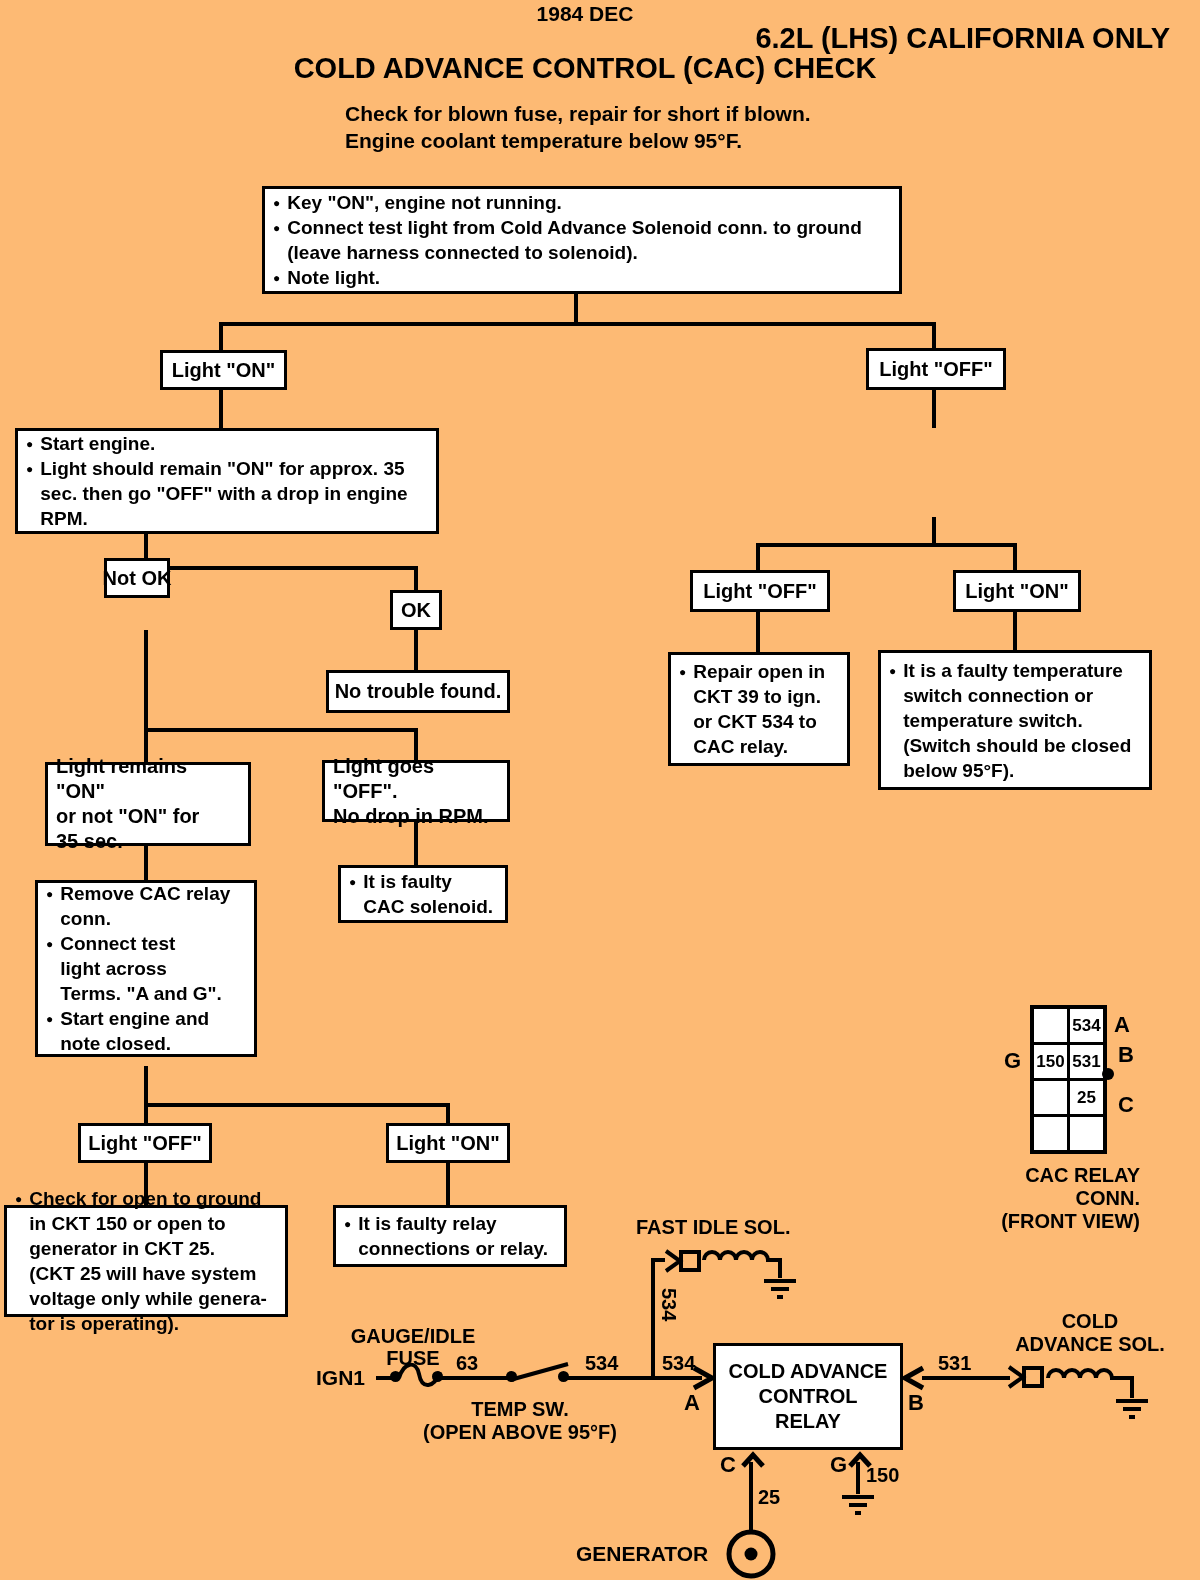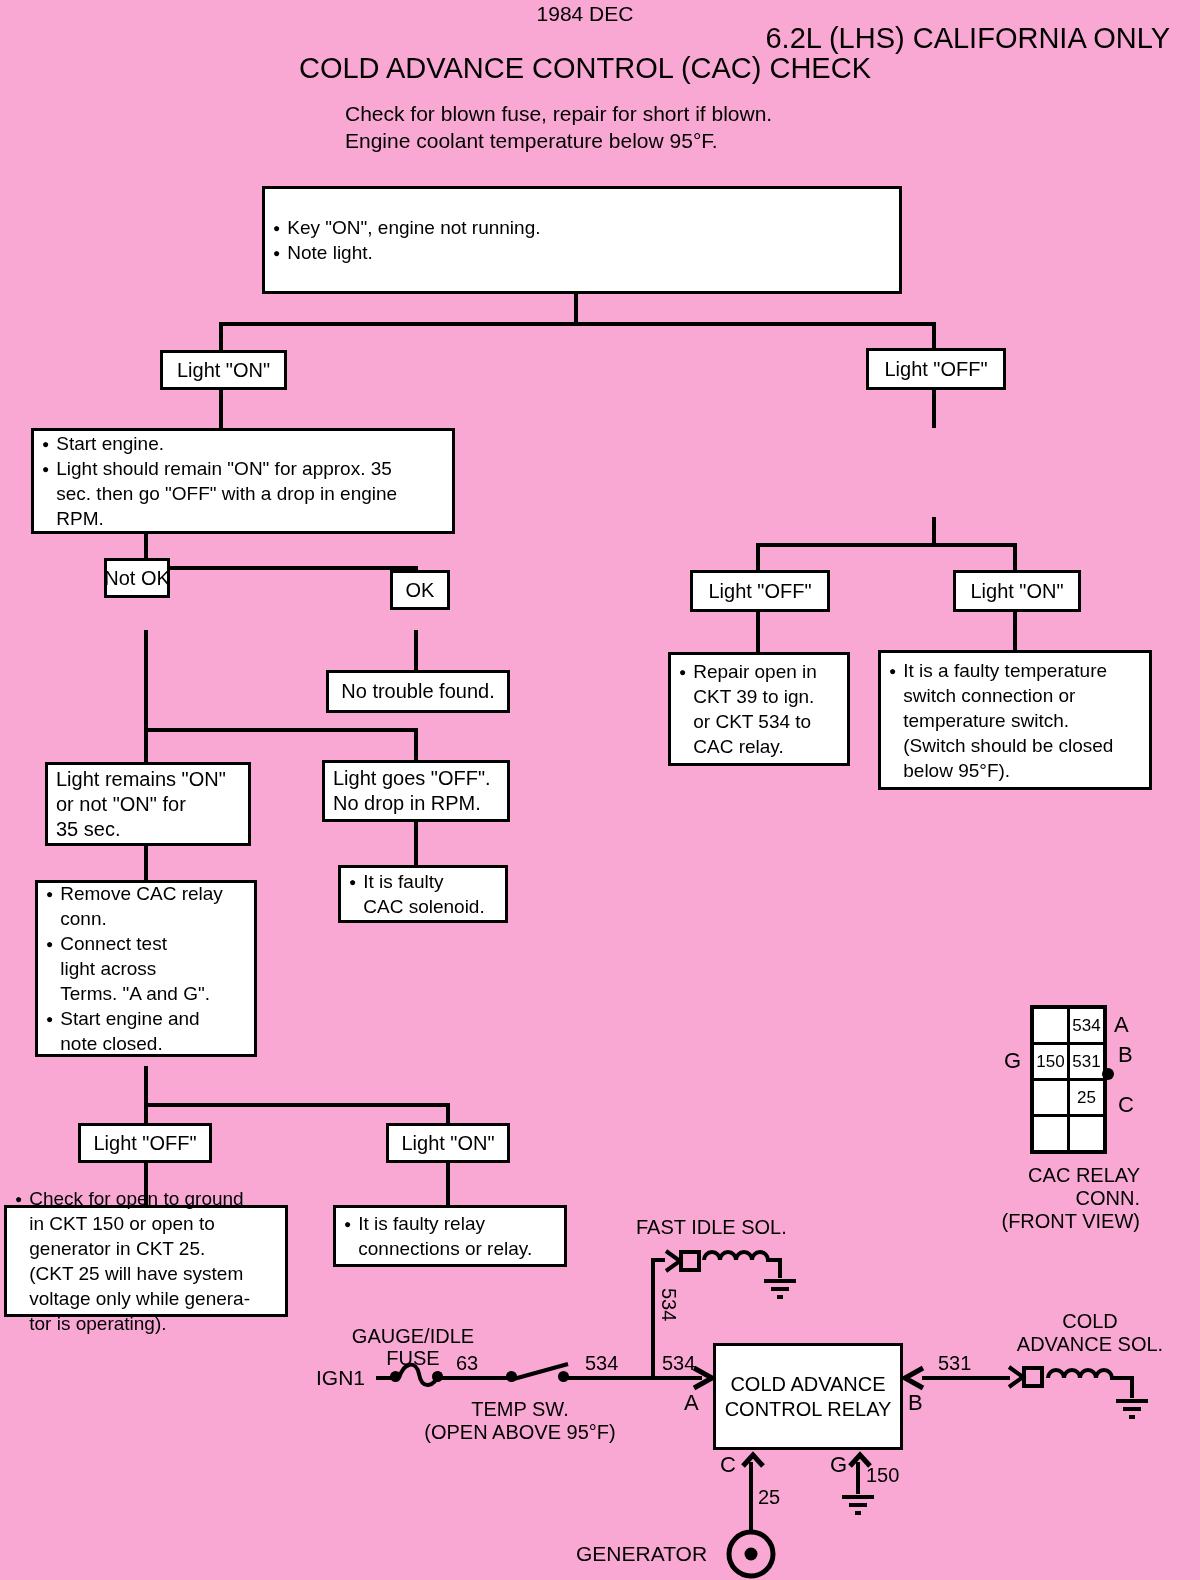--- a/index.html
+++ b/index.html
@@ -1,18 +1,18 @@
 <!DOCTYPE html>
 <html><head>
 <meta charset="utf-8">
 <style>
   html,body { margin:0; padding:0; background:#fff; }
   #page {
-    position:relative; width:1200px; height:1580px; background:#f9a8d4;
-    font-family:"Liberation Sans", sans-serif; font-weight:normal; color:#000;
+    position:relative; width:1200px; height:1580px; background:#fdba74;
+    font-family:"Liberation Sans", sans-serif; font-weight:bold; color:#000;
     overflow:hidden;
   }
   .t { position:absolute; white-space:pre; }
   .ctr { text-align:center; }
   .hl,.vl { position:absolute; background:#000; }
   .box {
     position:absolute; border:3px solid #000; background:#fff; box-sizing:border-box;
     display:flex; flex-direction:column; justify-content:center;
     padding:4px 8px; font-size:19px; line-height:25px;
   }
@@ -71,41 +71,45 @@
   <div class="vl" style="left:756px;top:543px;width:4px;height:27px;"></div>
   <div class="vl" style="left:1013px;top:543px;width:4px;height:27px;"></div>
   <div class="vl" style="left:756px;top:612px;width:4px;height:40px;"></div>
   <div class="vl" style="left:1013px;top:612px;width:4px;height:38px;"></div>
 
   <div class="box" style="left:262px;top:186px;width:640px;height:108px;">
     <div class="brow">
         <span>Key "ON", engine not running.</span>
       </div>
     <div class="brow">
+        <span>Connect test light from Cold Advance Solenoid conn. to ground
+(leave harness connected to solenoid).</span>
+      </div>
+    <div class="brow">
         <span>Note light.</span>
       </div>
   </div>
 
   <div class="box dec" style="left:160px;top:350px;width:127px;height:40px;"><span>Light "ON"</span></div>
   <div class="box dec" style="left:866px;top:348px;width:140px;height:42px;"><span>Light "OFF"</span></div>
 
-  <div class="box" style="left:15px;top:428px;width:424px;height:106px;margin-left:16px;">
+  <div class="box" style="left:15px;top:428px;width:424px;height:106px;">
     <div class="brow">
         <span>Start engine.</span>
       </div>
     <div class="brow">
         <span>Light should remain "ON" for approx. 35
 sec. then go "OFF" with a drop in engine
 RPM.</span>
       </div>
   </div>
 
 
   <div class="box dec" style="left:104px;top:558px;width:66px;height:40px;"><span>Not OK</span></div>
-  <div class="box dec" style="left:390px;top:570px;width:60px;height:40px;"><span>OK</span></div>
+  <div class="box dec" style="left:390px;top:590px;width:52px;height:40px;"><span>OK</span></div>
   <div class="box dec" style="left:326px;top:670px;width:184px;height:43px;"><span>No trouble found.</span></div>
 
   <div class="box" style="left:45px;top:762px;width:206px;height:84px;">
     <div class="plain">Light remains "ON"
 or not "ON" for
 35 sec.</div>
   </div>
   <div class="box" style="left:322px;top:760px;width:188px;height:62px;">
     <div class="plain">Light goes "OFF".
 No drop in RPM.</div>

